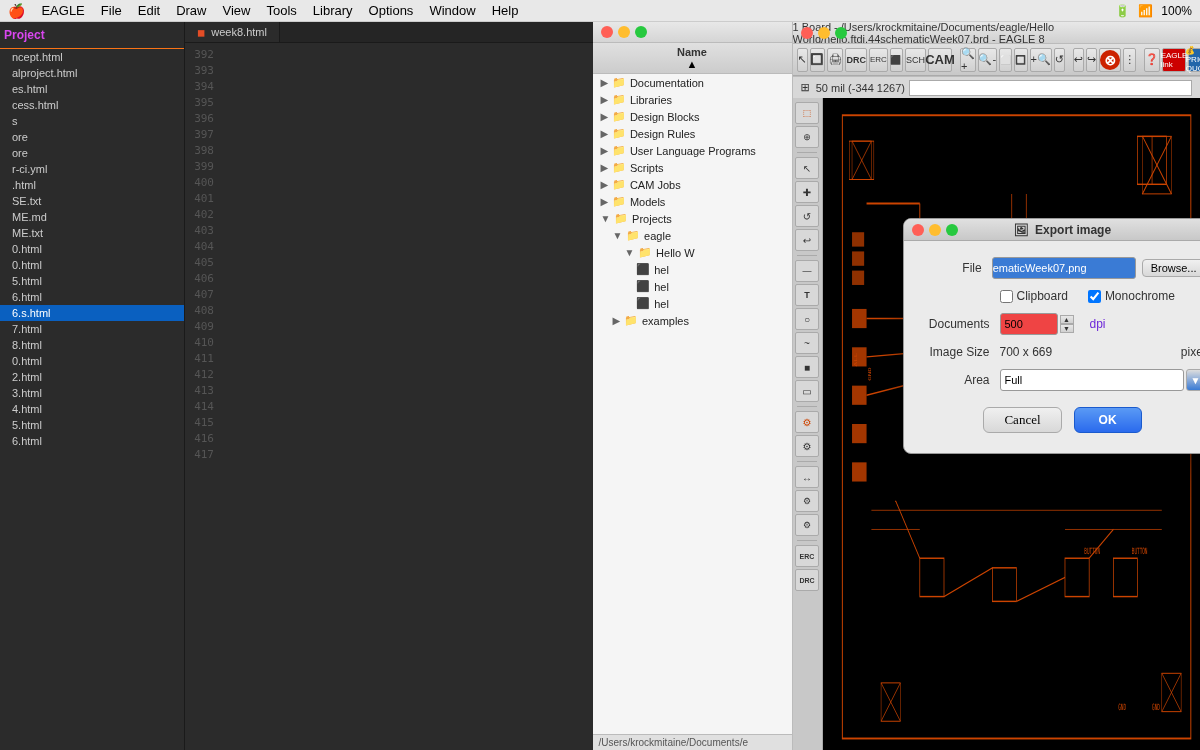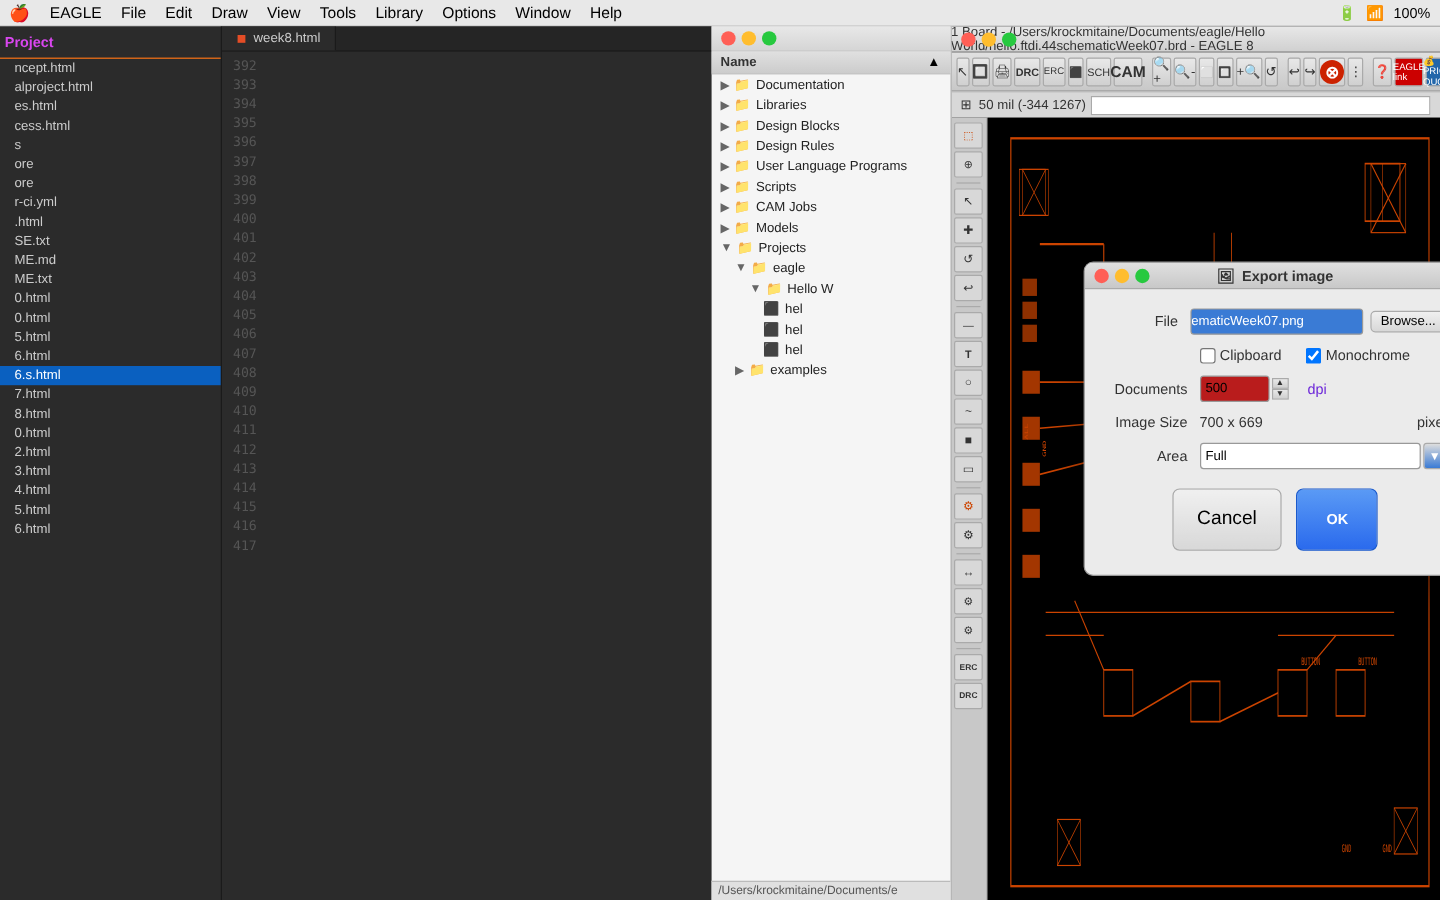--- a/index.html
+++ b/index.html
@@ -81,20 +81,21 @@
       display: flex;
       flex-direction: column;
       font-size: 11px;
     }
     .fm-col-header {
       display: flex;
       align-items: center;
       padding: 3px 8px;
       border-bottom: 1px solid #bbb;
       background: linear-gradient(to bottom, #e0e0e0, #ccc);
+      flex-direction: column;
     }
     .fm-col-name { font-weight: bold; color: #333; flex: 1; }
     .fm-item {
       display: flex;
       align-items: center;
       padding: 2px 8px;
       color: #222;
       cursor: pointer;
     }
     .fm-item .arrow { margin-right: 4px; color: #666; font-size: 10px; }
@@ -310,21 +311,21 @@
       align-items: center;
       margin-bottom: 10px;
     }
     .spinner-input {
       width: 58px;
       height: 22px;
       border: 1px solid #999;
       border-radius: 3px;
       padding: 0 4px;
       font-size: 11px;
-      background: #b91c1c;
+      background: #ef4444;
     }
     .spinner-arrows {
       display: flex;
       flex-direction: column;
       margin-left: 2px;
     }
     .spinner-arrow {
       width: 14px;
       height: 9px;
       background: linear-gradient(to bottom, #e8e8e8, #d0d0d0);
@@ -364,26 +365,27 @@
       color: #fff;
     }
     .dialog-buttons {
       display: flex;
       justify-content: center;
       gap: 12px;
       margin-top: 16px;
       padding-bottom: 4px;
     }
     .btn-cancel {
-      padding: 16px 20px;
+      padding: 4px 20px;
       background: linear-gradient(to bottom, #f0f0f0, #d8d8d8);
       border: 1px solid #aaa;
       border-radius: 6px;
-      font-size: 16px;
+      font-size: 13px;
       cursor: pointer;
+      font-family: Liberation Serif, serif;
     }
     .btn-ok {
       padding: 4px 24px;
       background: linear-gradient(to bottom, #5a9af5, #2a6aed);
       border: 1px solid #1a5acd;
       border-radius: 6px;
       font-size: 12px;
       color: white;
       font-weight: 600;
       cursor: pointer;

